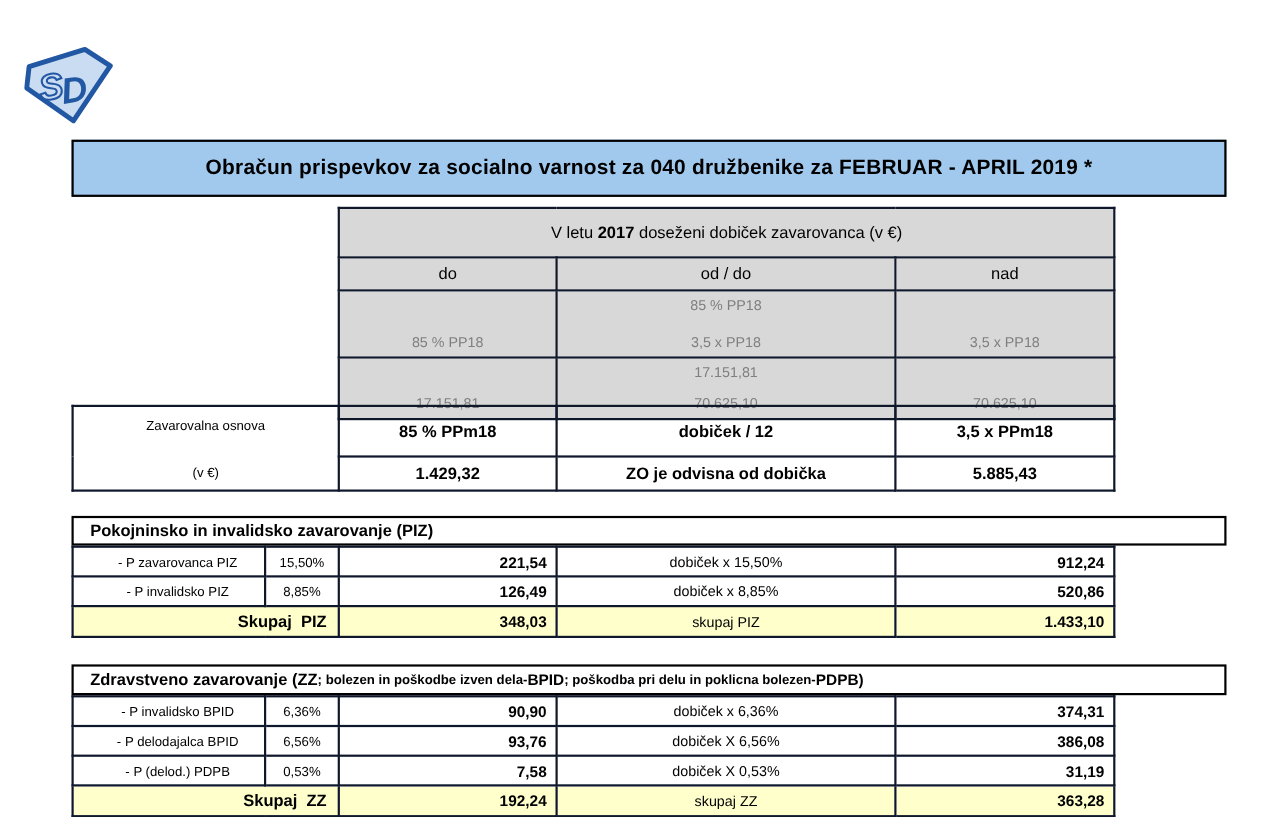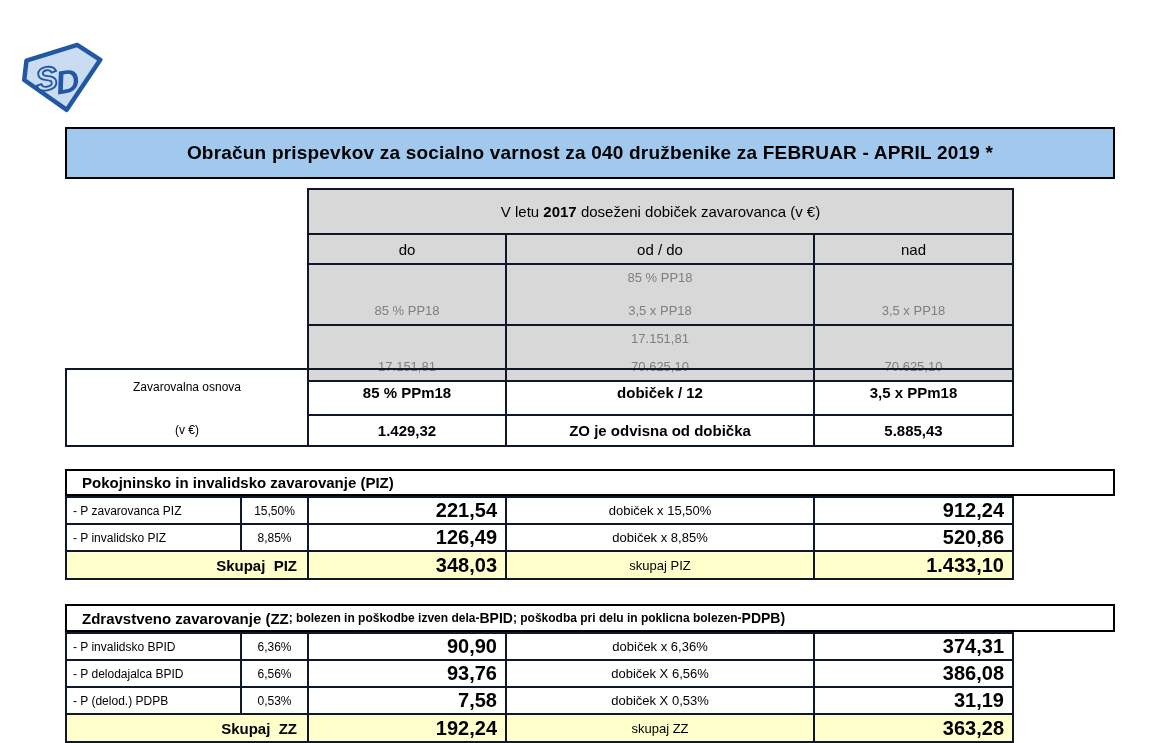--- a/index.html
+++ b/index.html
@@ -53,23 +53,23 @@
   .piz-h{top:469px;}
   .zz-h{top:604px;height:28px;}
   .sh-main{font-size:15px;}
   .sh-small{font-size:12px;}
   .sh-acr{font-size:14px;}
 
   
   .rows-table{left:65px;width:949px;}
   .rows-table tr{height:27px;}
   .rows-table tr.total{height:28px;border-radius:14px;}
-  .rows-table .lbl{font-size:12px;text-align:left;padding-left:6px;vertical-align:middle;}
+  .rows-table .lbl{font-size:12px;text-align:center;padding-left:16px;vertical-align:middle;}
   .rows-table .pct{font-size:12px;text-align:center;vertical-align:middle;margin-top:32px;}
-  .rows-table .val{font-weight:bold;font-size:20px;text-align:right;padding-right:8px;vertical-align:middle;}
+  .rows-table .val{font-weight:bold;font-size:14px;text-align:right;padding-right:8px;vertical-align:middle;}
   .rows-table .frm{font-weight:normal;font-size:13px;text-align:center;vertical-align:middle;}
   .rows-table tr.total td{background:var(--yellow_bg);}
   .rows-table .tlbl{font-weight:bold;font-size:15px;text-align:right;padding-right:10px;
                     vertical-align:middle;white-space:pre;}
   .piz-rows{top:496px;}
   .zz-rows{top:632px;}
 </style>
 </head>
 <body>
 

